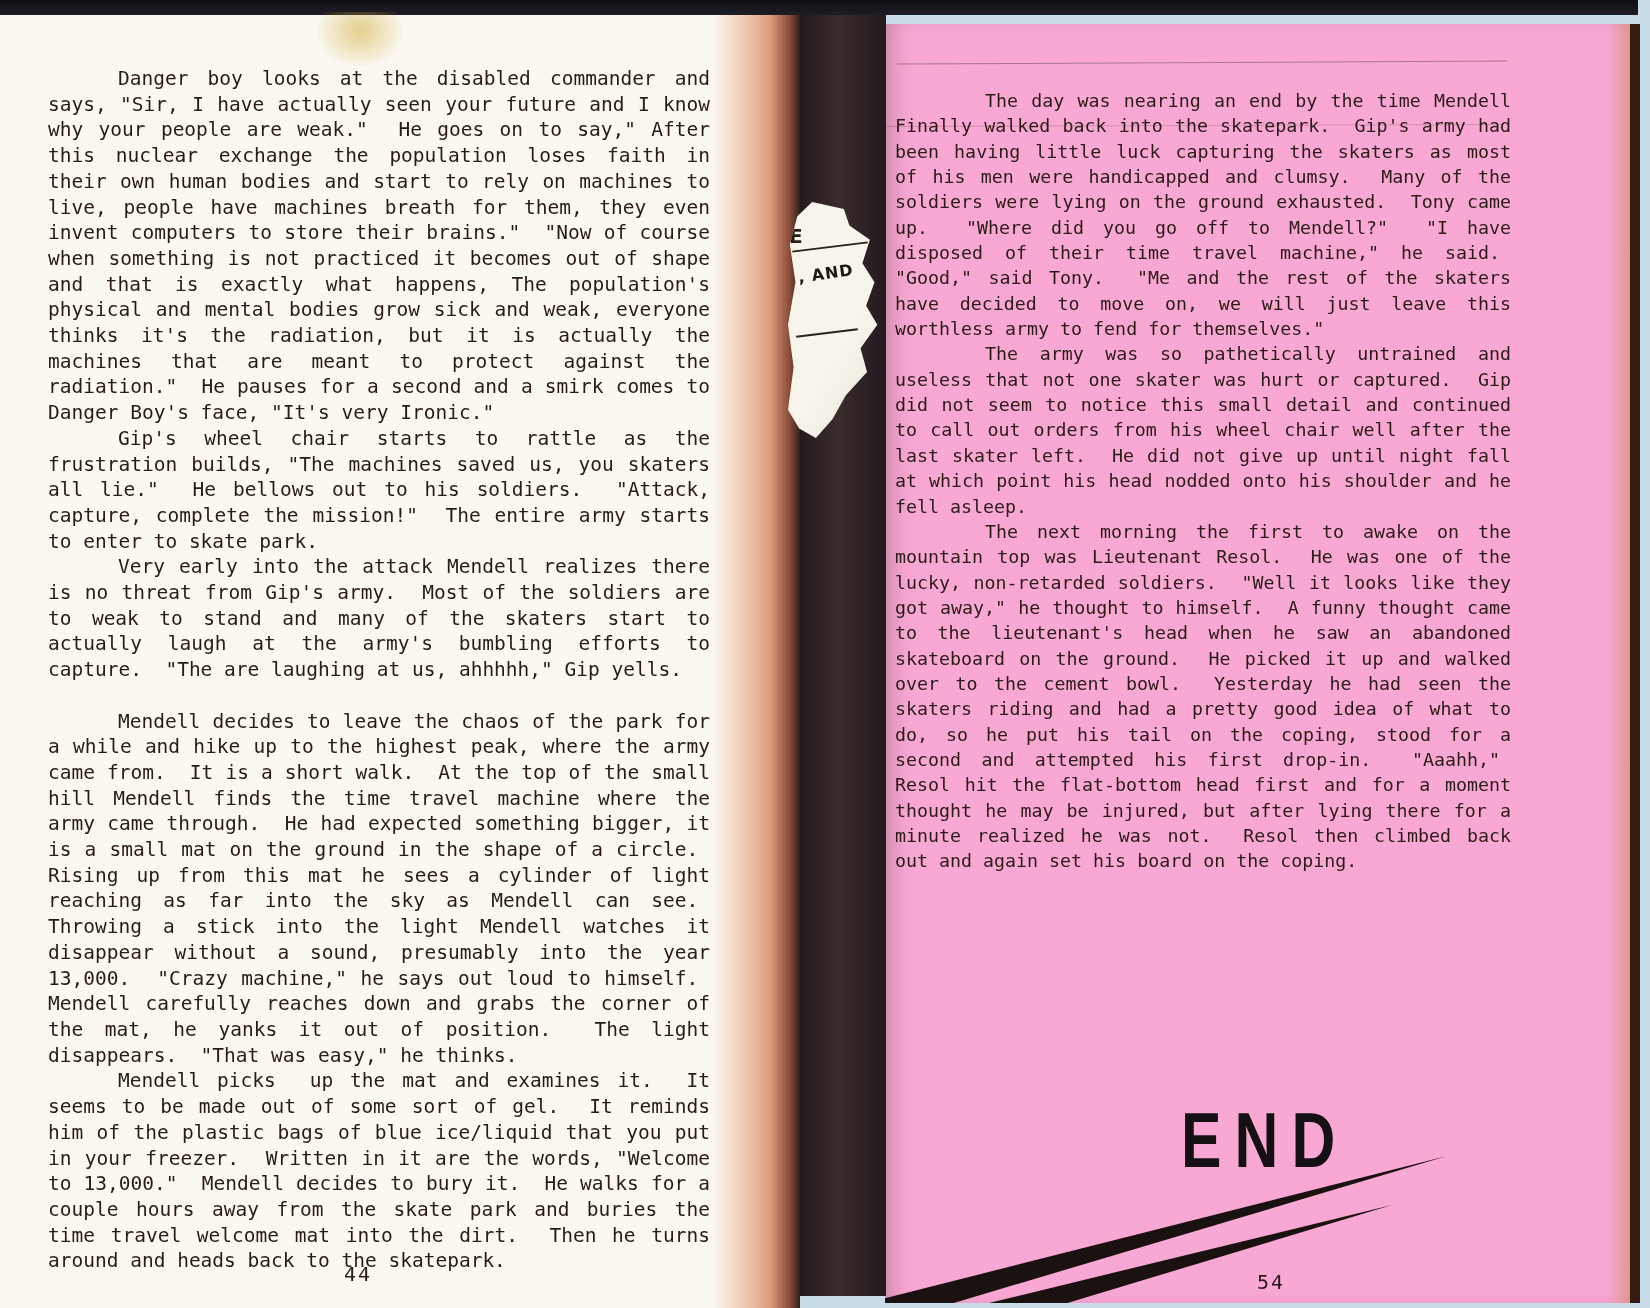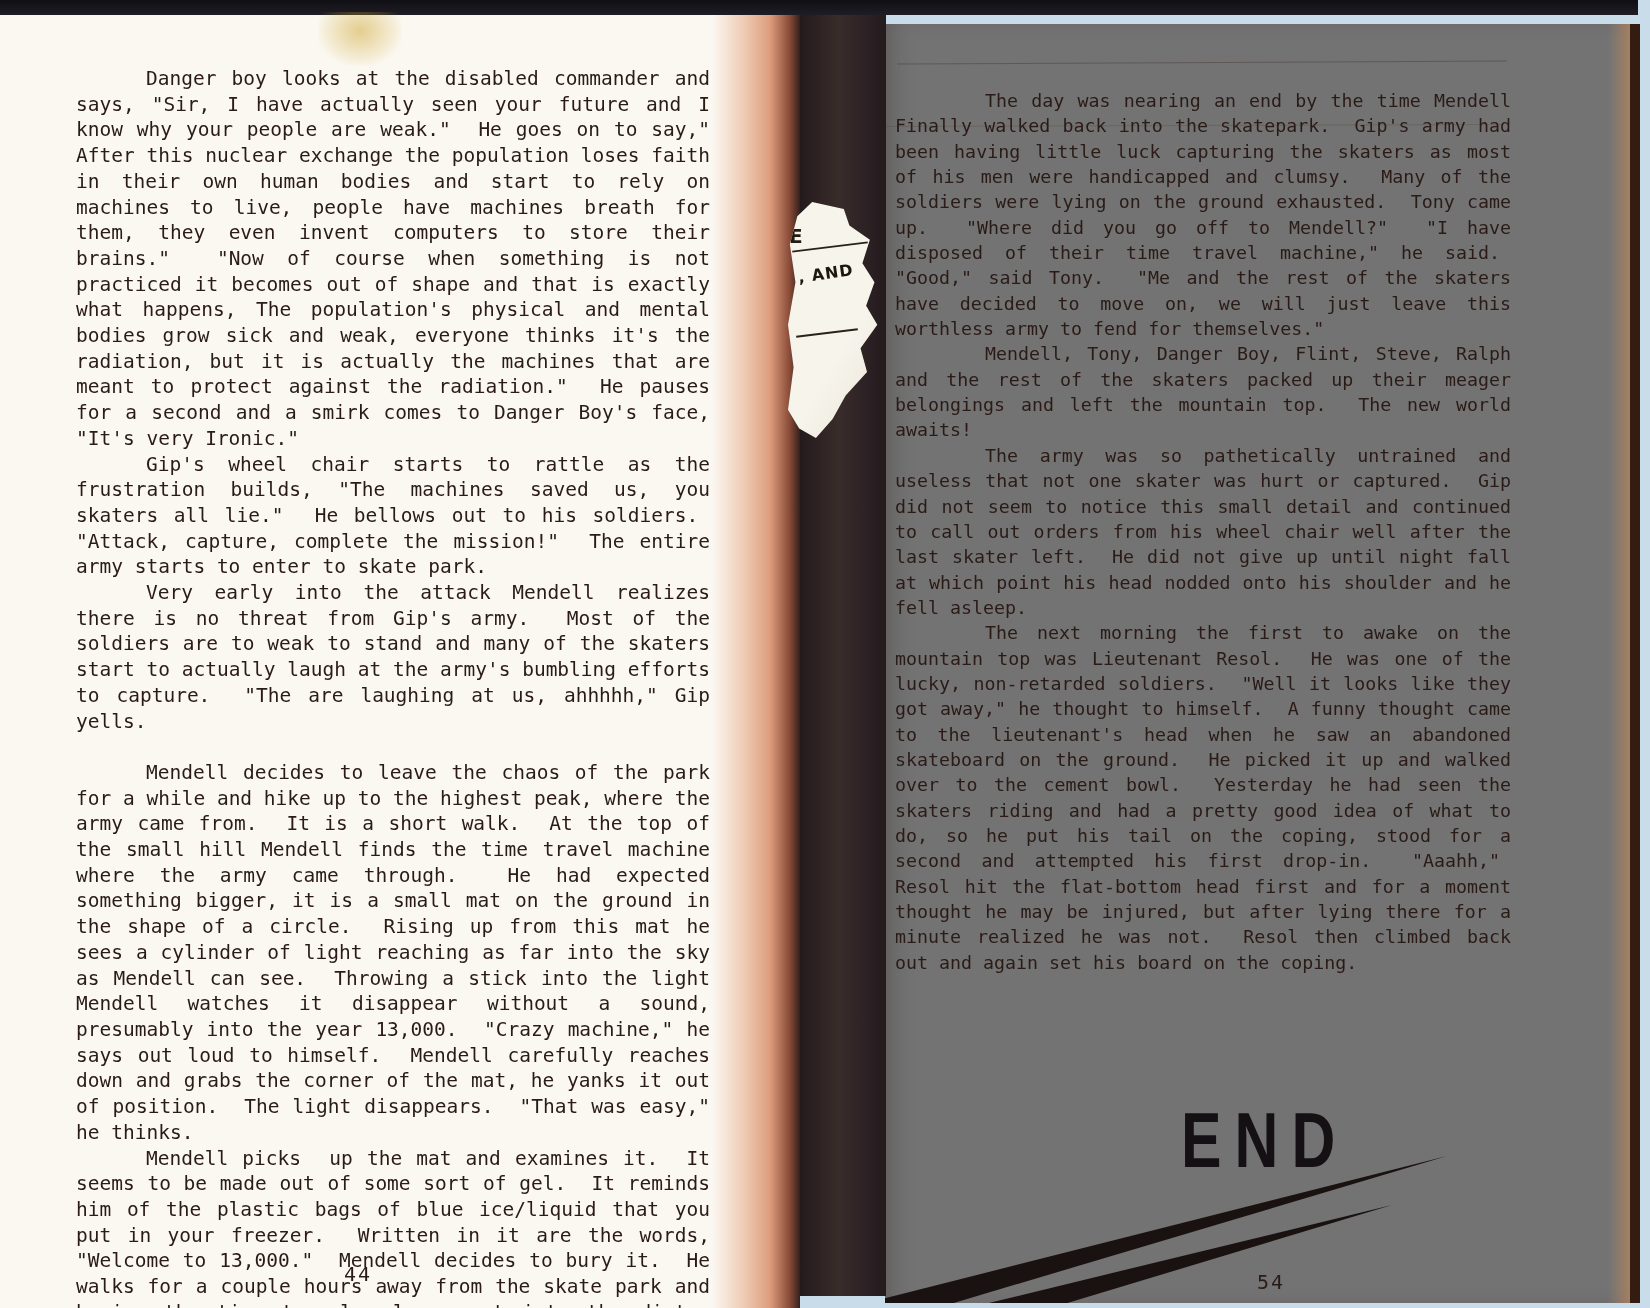--- a/index.html
+++ b/index.html
@@ -28,21 +28,21 @@
     z-index:7;
   }
   .story{
     position:absolute;color:#2a1b17;
     text-align:justify;
   }
   .story-left{
     left:48px;top:52px;width:662px;
     font-size:19.5px;line-height:25.7px;
   }
-  .story-left .para{text-indent:70px;margin-left:28px;}
+  .story-left .para{text-indent:70px;}
   .story-right{
     left:10px;top:64px;width:616px;
     font-size:18.3px;line-height:25.35px;
   }
   .story-right .para{text-indent:90px;}
   .para{margin:0;}
   .para.gap{margin-top:25.7px;}
   .page-number{
     position:absolute;color:#2a1b17;font-size:20px;letter-spacing:2px;
   }
@@ -67,21 +67,21 @@
   }
   .note-line-1{left:4px;top:44px;width:76px;transform:rotate(-7deg);}
   .note-line-2{left:8px;top:130px;width:62px;transform:rotate(-7deg);}
   .note-word{
     position:absolute;left:10px;top:62px;font-size:16px;font-weight:bold;color:#1e1710;
     font-family:"DejaVu Sans", sans-serif;letter-spacing:1px;transform:rotate(-8deg);
   }
   
   .right-page{
     position:absolute;left:885px;top:24px;width:745px;height:1279px;
-    background:#737373;z-index:2;overflow:hidden;
+    background:#f9a8d4;z-index:2;overflow:hidden;
     border-right:10px solid #341c10;
     box-shadow:inset 16px 0 26px -14px rgba(45,28,26,.35);
   }
   .right-page .edge-glow{
     position:absolute;right:0;top:0;width:22px;height:100%;
     background:linear-gradient(90deg, rgba(205,140,84,0), rgba(205,140,84,.55));
   }
   .artifact-line{
     position:absolute;height:1px;background:rgba(70,58,50,.45);
   }
@@ -123,21 +123,20 @@
   <div class="note-line note-line-1"></div>
   <span class="note-word">, AND</span>
   <div class="note-line note-line-2"></div>
 </div>
 
 <div class="right-page">
   <div class="artifact-line artifact-line-1"></div>
   <div class="artifact-line artifact-line-2"></div>
   <div class="story story-right">
       <p class="para">The day was nearing an end by the time Mendell Finally walked back into the skatepark.&nbsp; Gip's army had been having little luck capturing the skaters as most of his men were handicapped and clumsy.&nbsp; Many of the soldiers were lying on the ground exhausted.&nbsp; Tony came up.&nbsp; "Where did you go off to Mendell?"&nbsp; "I have disposed of their time travel machine," he said.&nbsp; "Good," said Tony.&nbsp; "Me and the rest of the skaters have decided to move on, we will just leave this worthless army to fend for themselves."</p>
-      <p class="para">Mendell, Tony, Danger Boy, Flint, Steve, Ralph and the rest of the skaters packed up their meager belongings and left the mountain top.&nbsp; The new world awaits!</p>
       <p class="para">The army was so pathetically untrained and useless that not one skater was hurt or captured.&nbsp; Gip did not seem to notice this small detail and continued to call out orders from his wheel chair well after the last skater left.&nbsp; He did not give up until night fall at which point his head nodded onto his shoulder and he fell asleep.</p>
       <p class="para">The next morning the first to awake on the mountain top was Lieutenant Resol.&nbsp; He was one of the lucky, non-retarded soldiers.&nbsp; "Well it looks like they got away," he thought to himself.&nbsp; A funny thought came to the lieutenant's head when he saw an abandoned skateboard on the ground.&nbsp; He picked it up and walked over to the cement bowl.&nbsp; Yesterday he had seen the skaters riding and had a pretty good idea of what to do, so he put his tail on the coping, stood for a second and attempted his first drop-in.&nbsp; "Aaahh,"&nbsp; Resol hit the flat-bottom head first and for a moment thought he may be injured, but after lying there for a minute realized he was not.&nbsp; Resol then climbed back out and again set his board on the coping.</p>
     </div>
   <div class="end-stamp">END</div>
   <svg class="swoosh" viewBox="0 0 745 1279" preserveAspectRatio="none">
     <polygon points="562,1132 -7,1276 5,1298" fill="#1a1210"></polygon>
     <polygon points="507,1181 75,1286 93,1306" fill="#1a1210"></polygon>
   </svg>
   <div class="page-number page-number-right">54</div>
   <div class="edge-glow"></div>

